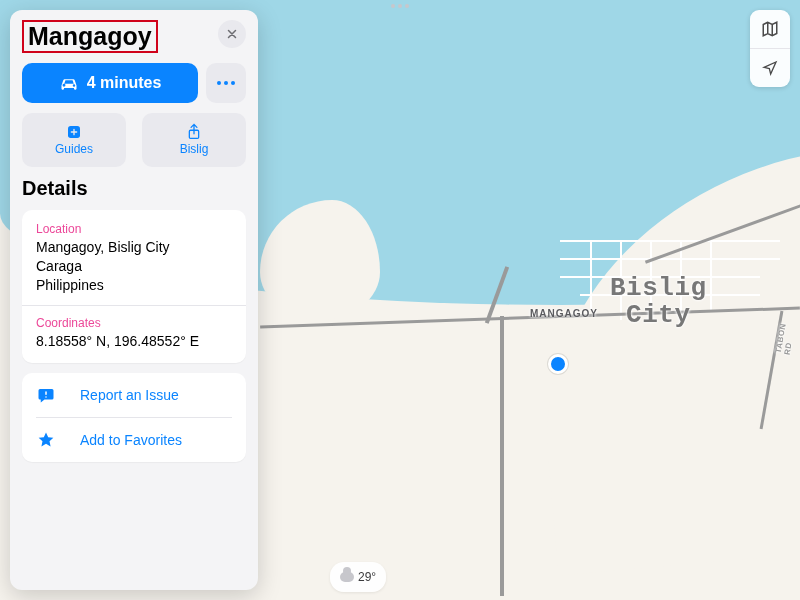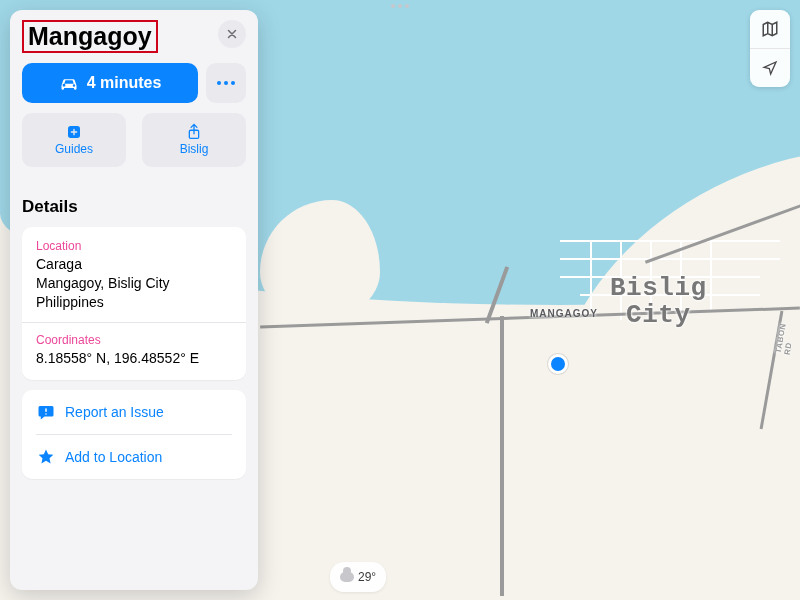--- a/index.html
+++ b/index.html
@@ -41,26 +41,26 @@
   .title-box{border:2px solid #d0021b;padding:0 4px;display:inline-block}
   .title{font-size:25px;font-weight:700;color:#000}
   .close{width:28px;height:28px;border-radius:50%;background:#e9e9ee;display:flex;align-items:center;justify-content:center;color:#6d6d72;font-size:14px;cursor:pointer}
   .primary-row{display:flex;gap:8px}
   .dir-btn{flex:1;height:40px;border-radius:10px;background:#0a84ff;color:#fff;display:flex;align-items:center;justify-content:center;gap:8px;font-size:16px;font-weight:600}
   .more-btn{width:40px;height:40px;border-radius:10px;background:#e9e9ee;display:flex;align-items:center;justify-content:center;gap:3px}
   .more-btn span{width:4px;height:4px;border-radius:50%;background:#0a84ff}
   .two-btn-row{display:flex;gap:16px}
   .sec-btn{flex:1;background:#e9e9ee;border-radius:10px;height:54px;display:flex;flex-direction:column;align-items:center;justify-content:center;gap:2px;color:#0a84ff;font-size:12px;font-weight:500}
   .sec-btn .ico{width:16px;height:16px;display:flex;align-items:center;justify-content:center}
-  .section-label{font-size:17px;font-weight:700;color:#000;margin-top:20px}
+  .section-label{font-size:20px;font-weight:700;color:#000;margin-top:0}
   .white-card{background:#fff;border-radius:10px;padding:12px 14px;box-shadow:0 1px 1px rgba(0,0,0,.04)}
   .kv-label{font-size:12px;color:#ec4899;margin-bottom:2px}
   .kv-val{font-size:14px;color:#000;line-height:1.35}
   .hr{height:1px;background:#e5e5ea;margin:10px -14px}
-  .action-row{display:flex;align-items:center;gap:9px;padding:12px 14px;font-size:14px;color:#0a84ff}
+  .action-row{display:flex;align-items:center;gap:24px;padding:12px 14px;font-size:14px;color:#0a84ff}
   .action-card{background:#fff;border-radius:10px;box-shadow:0 1px 1px rgba(0,0,0,.04)}
   .action-card .sep{height:1px;background:#e5e5ea;margin:0 14px}
   .icon-holder{width:20px;height:20px;display:flex;align-items:center;justify-content:center}
   svg{display:block}
 </style>
 </head>
 <body>
 
 <div class="app">
 
@@ -164,22 +164,22 @@
             </svg>
         </span>
         <span>Bislig</span>
       </div>
     </div>
 
     <div class="section-label">Details</div>
 
     <div class="white-card">
       <div class="kv-label">Location</div>
+      <div class="kv-val">Mangagoy, Bislig City</div>
       <div class="kv-val">Caraga</div>
-      <div class="kv-val">Mangagoy, Bislig City</div>
       <div class="kv-val">Philippines</div>
       <div class="hr"></div>
       <div class="kv-label">Coordinates</div>
       <div class="kv-val">8.18558° N, 196.48552° E</div>
     </div>
 
     <div class="action-card">
       <div class="action-row">
         <span class="icon-holder">
           <svg width="18" height="18" viewBox="0 0 24 24" fill="#0a84ff">
@@ -190,18 +190,18 @@
         </span>
         <span>Report an Issue</span>
       </div>
       <div class="sep"></div>
       <div class="action-row">
         <span class="icon-holder">
           <svg width="18" height="18" viewBox="0 0 24 24" fill="#0a84ff">
               <path d="M12 2l2.9 6.3 6.9.7-5.1 4.7 1.4 6.8L12 17l-6.1 3.5 1.4-6.8L2.2 9l6.9-.7L12 2z"></path>
             </svg>
         </span>
-        <span>Add to Location</span>
+        <span>Add to Favorites</span>
       </div>
     </div>
 
   </div>
 </div>
 
 </body></html>

